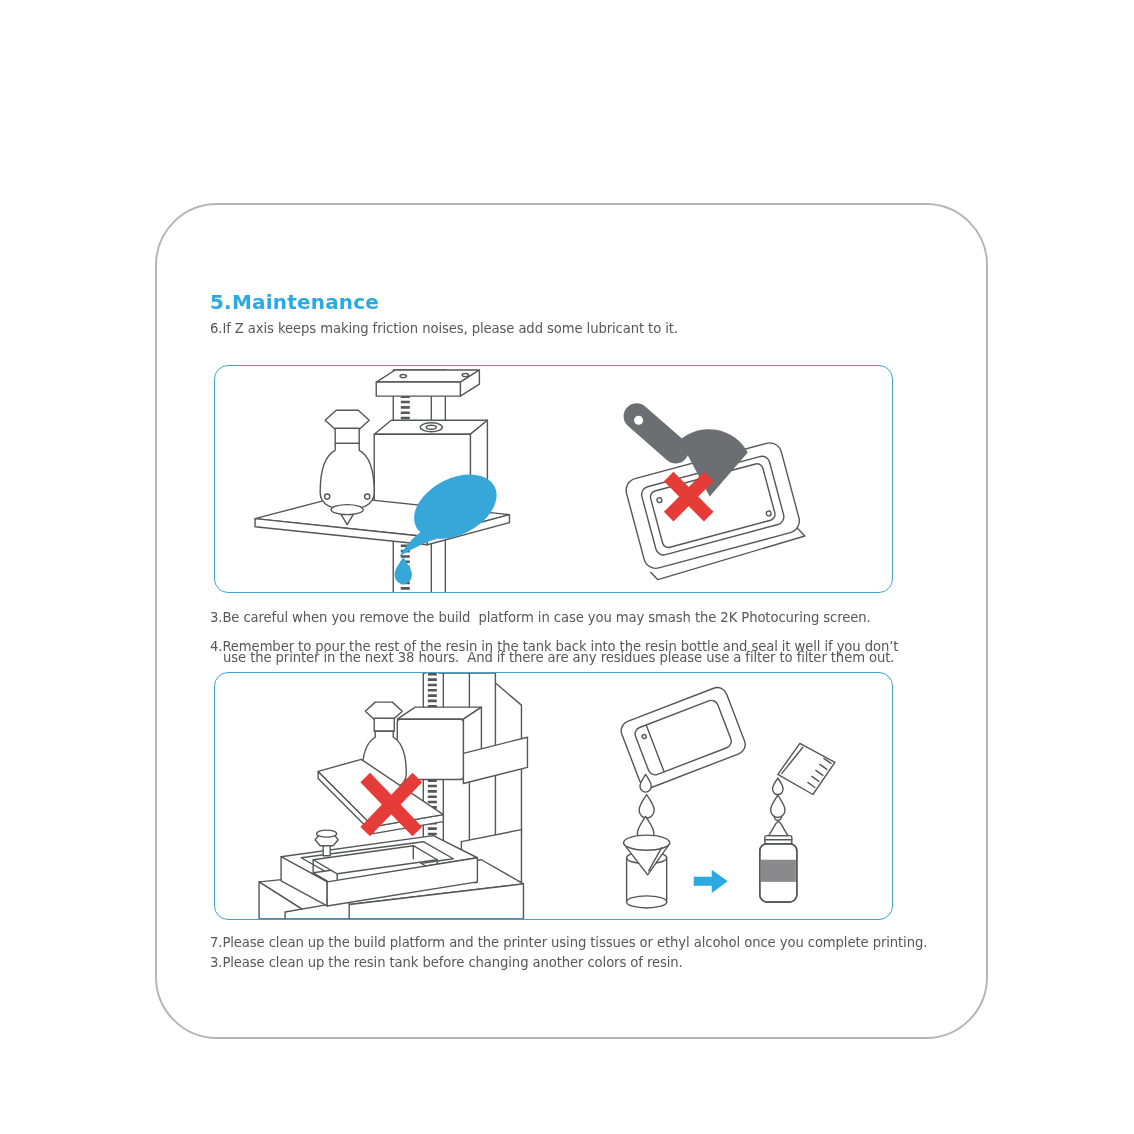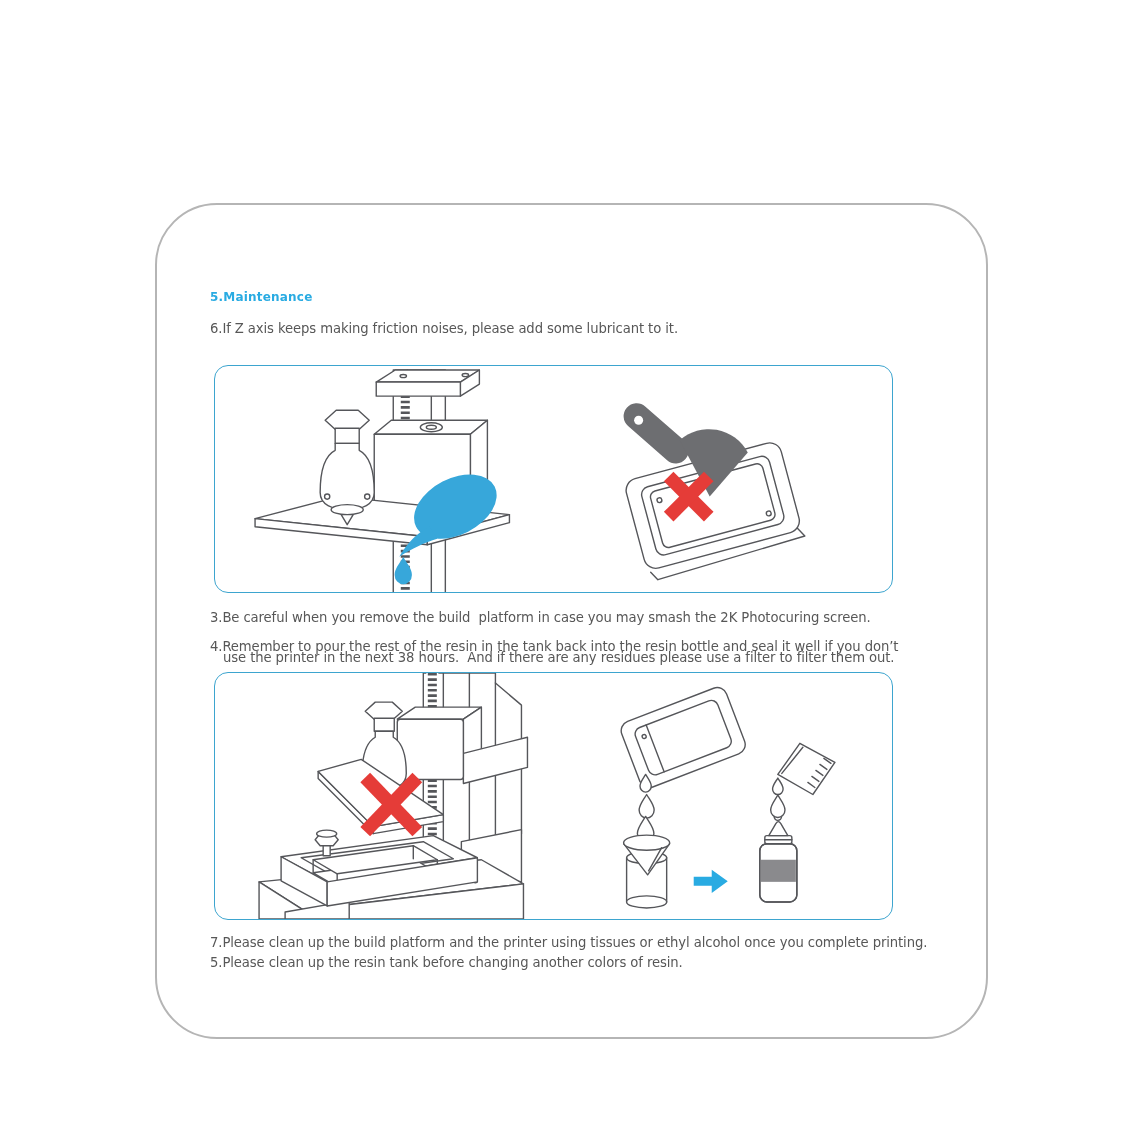--- a/index.html
+++ b/index.html
@@ -11,21 +11,21 @@
     --c-tool:#6d6e71;
     --c-label:#8a8a8d;
     --c-border:#b5b5b5;
     --c-dropper:#37a7da;
   }
   html,body{margin:0;padding:0;background:#fff;}
   .page{position:relative;width:1134px;height:1134px;background:#fff;overflow:hidden;
         font-family:"DejaVu Sans","Liberation Sans",sans-serif;}
   .sheet{position:absolute;left:155px;top:203px;width:833px;height:836px;
          border:2px solid var(--c-border);border-radius:62px;box-sizing:border-box;}
-  .title{position:absolute;left:210px;top:290px;margin:0;font-size:12px;font-weight:bold;
+  .title{position:absolute;left:210px;top:290px;margin:0;font-size:20px;font-weight:bold;
          color:var(--c-accent);letter-spacing:.2px;white-space:pre;}
   .ins{position:absolute;left:210px;margin:0;font-size:13.2px;line-height:19px;
        color:var(--c-text);white-space:pre;letter-spacing:-.1px;}
   .fig{position:absolute;left:214px;width:679px;border:1.5px solid var(--c-boxline);
        border-radius:14px;box-sizing:border-box;overflow:hidden;background:#fff;}
   #fig1{top:365px;height:228px;}
   #fig2{top:672px;height:248px;}
   .fig svg{display:block;width:100%;height:100%;}
   
   .k{fill:#fff;stroke:var(--c-line);stroke-width:1.4;stroke-linejoin:round;}
@@ -44,21 +44,21 @@
 <div class="page">
   <div class="sheet"></div>
 
   <h1 class="title">5.Maintenance</h1>
 
   <p class="ins" style="top:319px">6.If Z axis keeps making friction noises, please add some lubricant to it.</p>
   <p class="ins" style="top:608px">3.Be careful when you remove the build  platform in case you may smash the 2K Photocuring screen.</p>
   <p class="ins" style="top:637px">4.Remember to pour the rest of the resin in the tank back into the resin bottle and seal it well if you don’t</p>
   <p class="ins" style="top:648px;left:223px">use the printer in the next 38 hours.  And if there are any residues please use a filter to filter them out.</p>
   <p class="ins" style="top:933px">7.Please clean up the build platform and the printer using tissues or ethyl alcohol once you complete printing.</p>
-  <p class="ins" style="top:953px">5.Please clean up the resin tank before changing another colors of resin.</p>
+  <p class="ins" style="top:953px">3.Please clean up the resin tank before changing another colors of resin.</p>
 
   <div class="fig" id="fig1">
     <svg viewBox="0 0 676 225" preserveAspectRatio="none">
 
       <g>
         <rect x="178" y="4" width="52" height="224" class="k"></rect>
         <line x1="192" y1="4" x2="192" y2="228" class="o"></line>
         <line x1="216" y1="4" x2="216" y2="228" class="o"></line>
         <line x1="190" y1="24" x2="190" y2="228" class="wmask" stroke-width="12"></line>
         <line x1="190" y1="24" x2="190" y2="228" class="thread" stroke-width="9" stroke-dasharray="2.6 2.7"></line>

